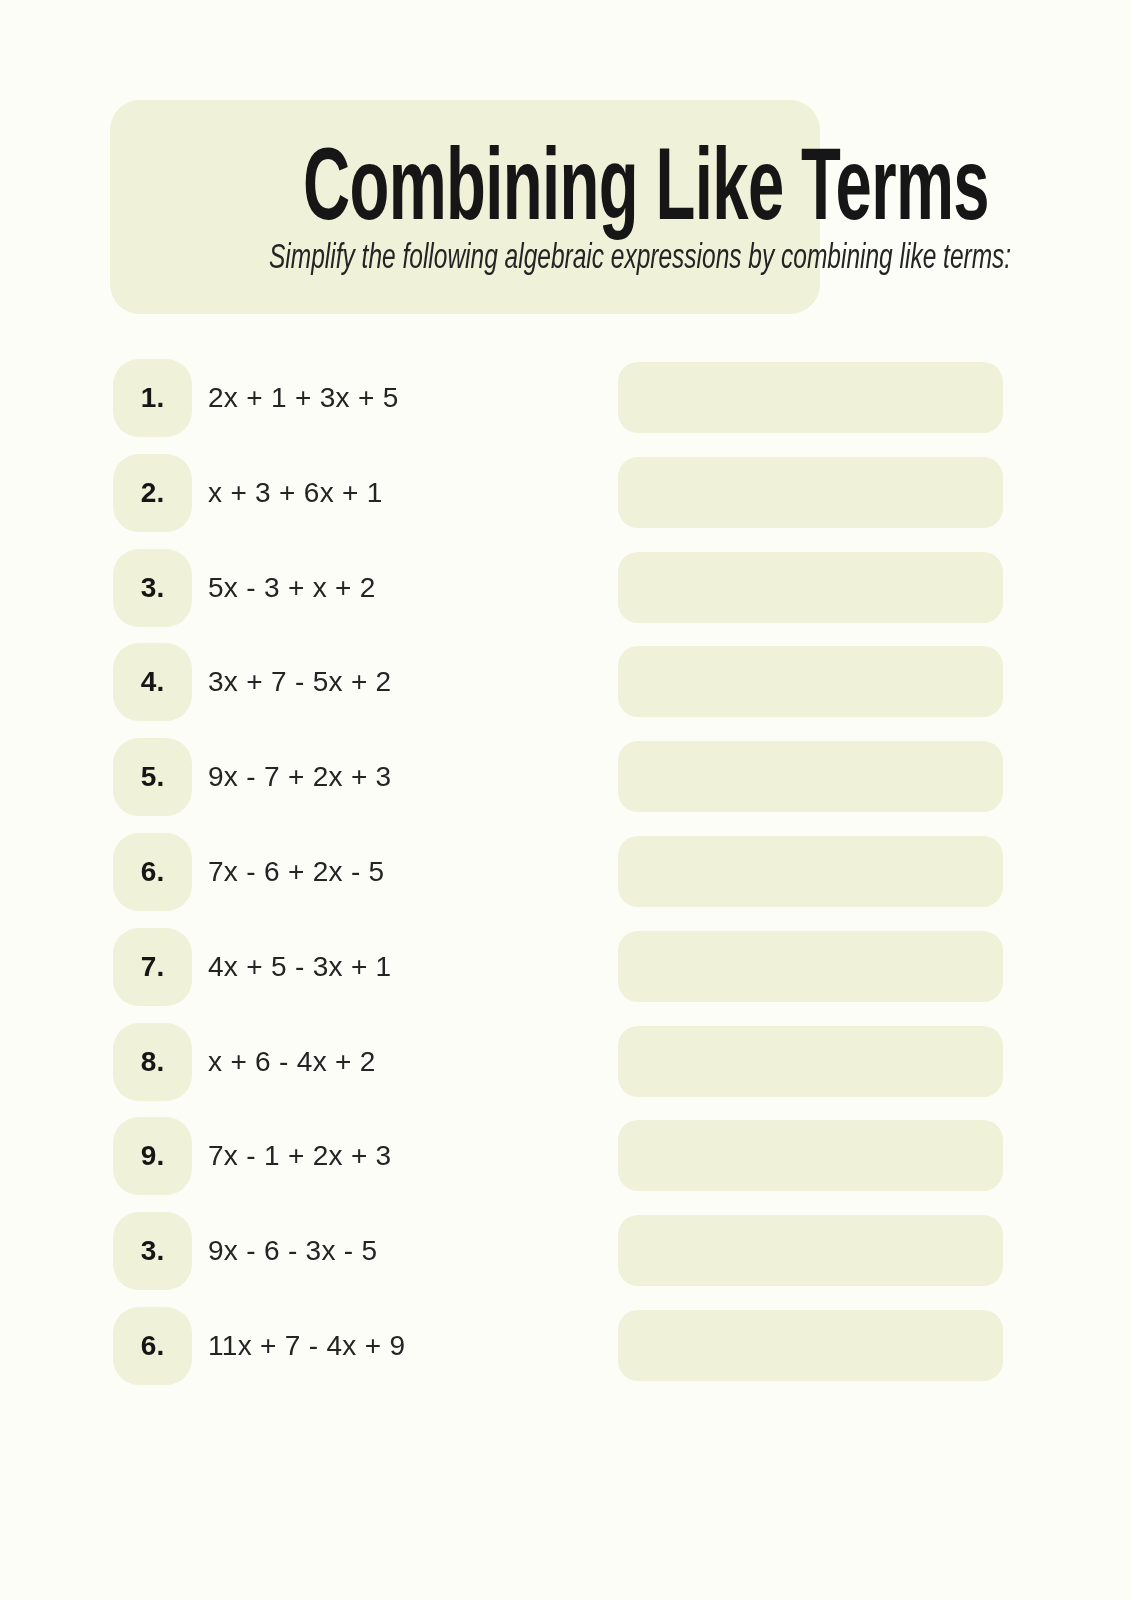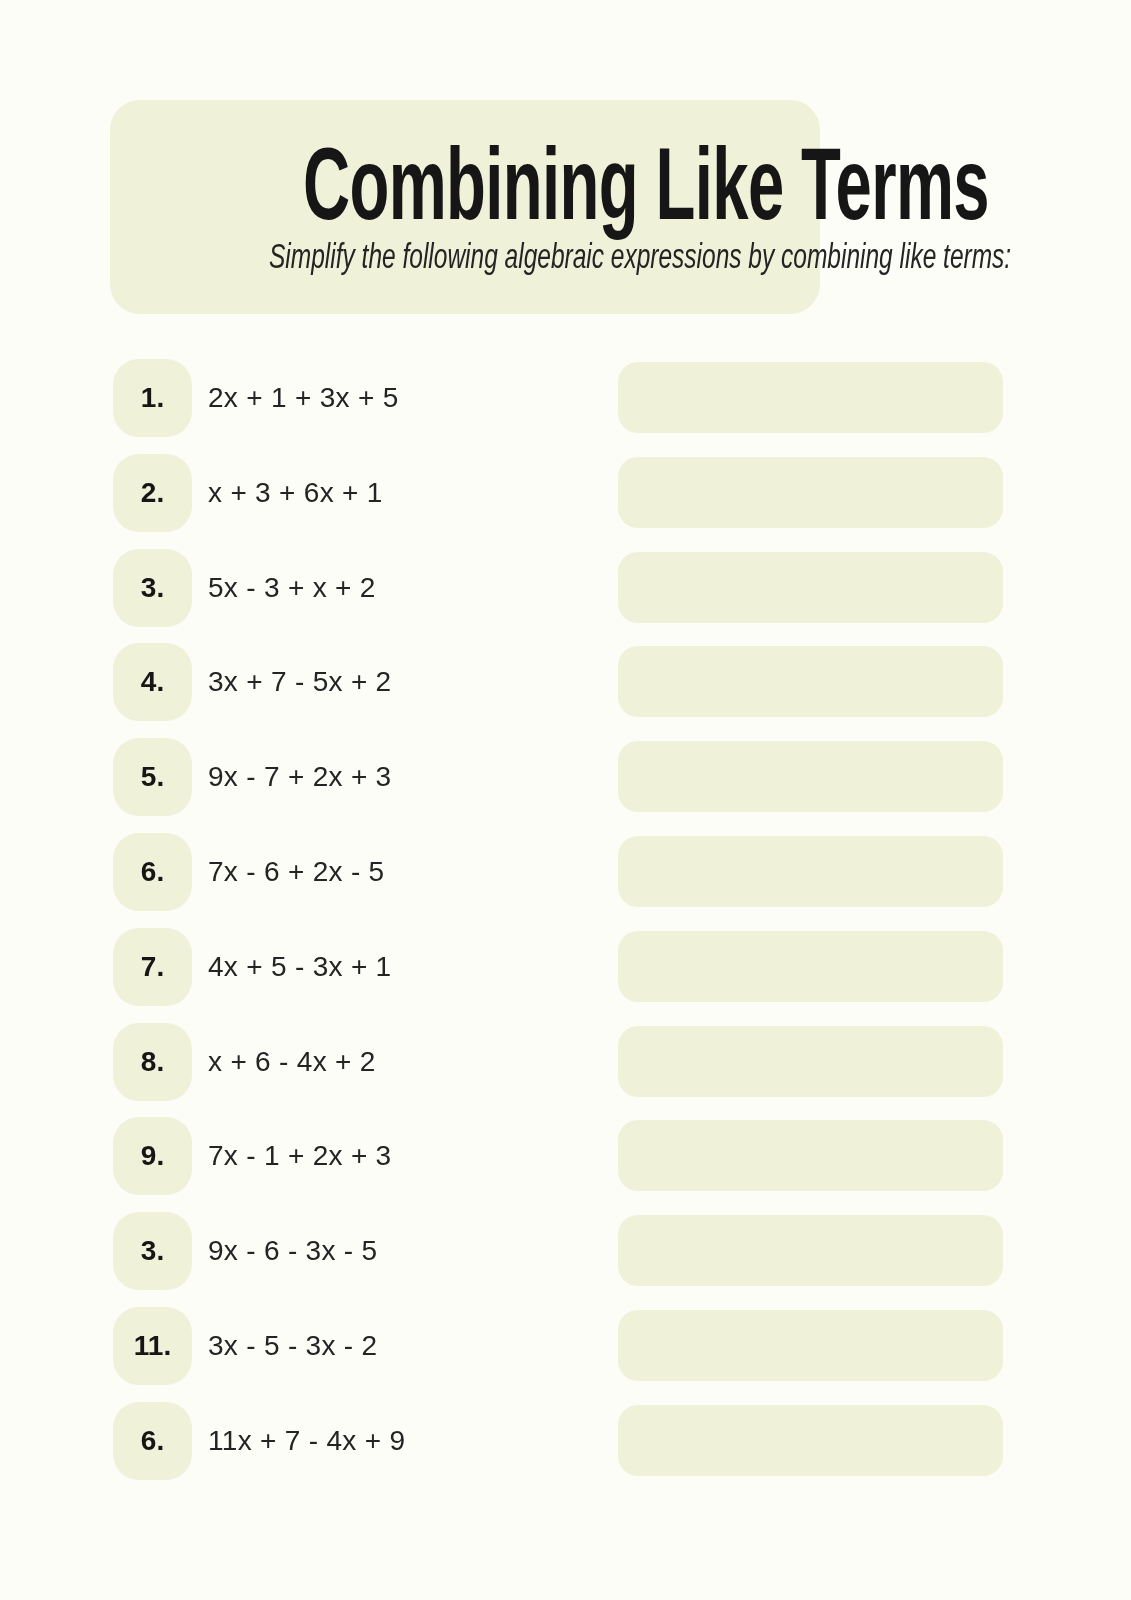--- a/index.html
+++ b/index.html
@@ -187,27 +187,20 @@
   </div>
 
   <div class="row">
     <div class="badge">
       <span class="num-label">3.</span>
     </div>
     <div class="expr">9x - 6 - 3x - 5</div>
     <div class="answer"></div>
   </div>
 
-  <div class="row">
-    <div class="badge">
-      <span class="num-label">11.</span>
-    </div>
-    <div class="expr">3x - 5 - 3x - 2</div>
-    <div class="answer"></div>
-  </div>
 
   <div class="row">
     <div class="badge">
       <span class="num-label">6.</span>
     </div>
     <div class="expr">11x + 7 - 4x + 9</div>
     <div class="answer"></div>
   </div>
 </div>
 

